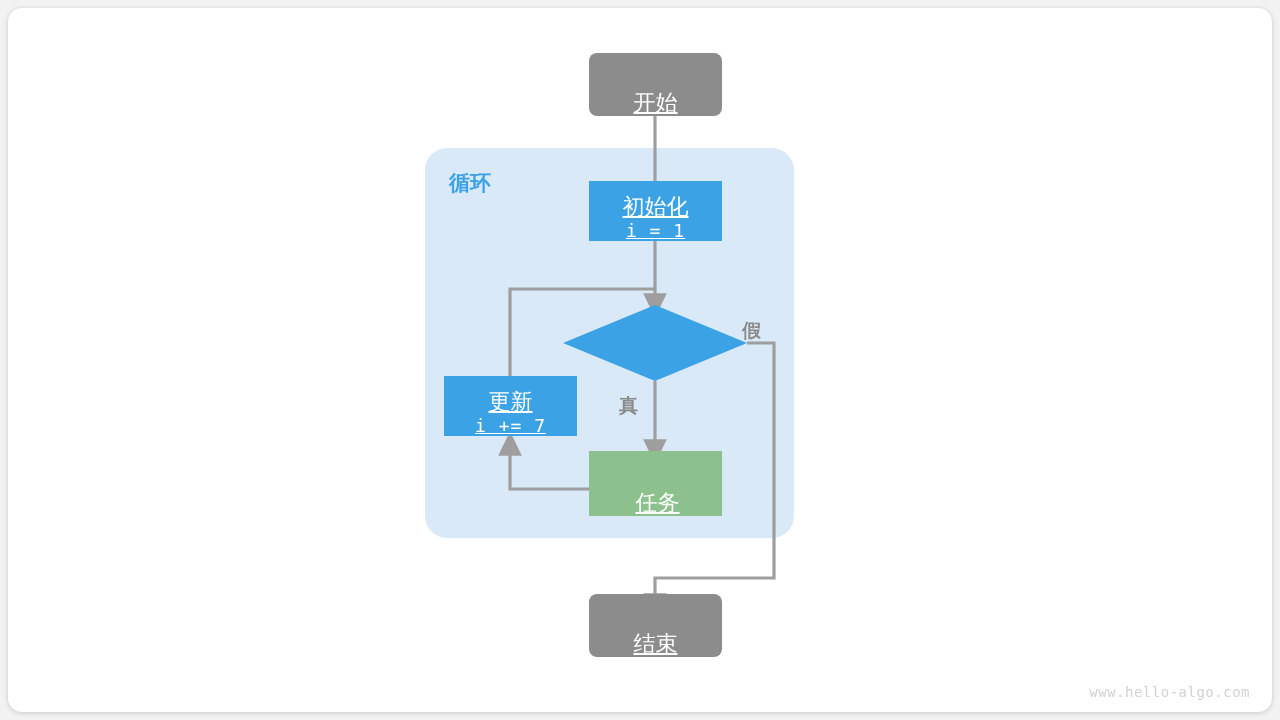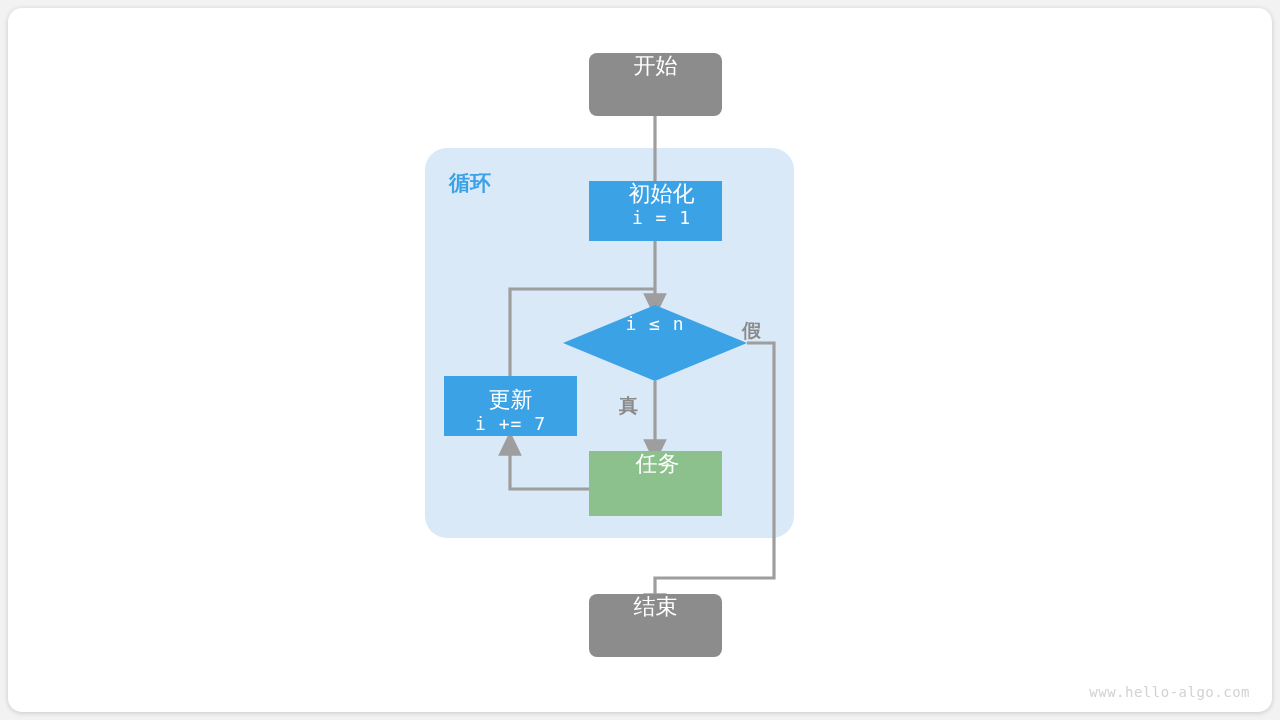--- a/index.html
+++ b/index.html
@@ -35,25 +35,26 @@
     left: 0;
     top: 0;
     width: 1264px;
     height: 704px;
   }
   .node-label {
     position: absolute;
     display: flex;
     flex-direction: column;
     align-items: center;
-    justify-content: flex-start;
+    justify-content: flex-end;
     color: #ffffff;
     text-align: center;
     pointer-events: none;
     line-height: 1.18;
+    text-decoration: underline;
   }
   .cjk {
     font-family: "DejaVu Sans", "Liberation Sans", sans-serif;
     font-size: 22px;
   }
   .mono {
     font-family: "DejaVu Sans Mono", "Liberation Mono", monospace;
     font-size: 18px;
     letter-spacing: 1px;
   }
@@ -121,30 +122,27 @@
 
       <rect x="581" y="586" width="133" height="63" rx="8" ry="8" fill="#8c8c8c"></rect>
     </svg>
 
     <div class="group-label" style="left:441px; top:161px;">循环</div>
 
     <div class="node-label" style="left:581px; top:45px; width:133px; height:63px;">
       <span class="cjk">开始</span>
     </div>
 
-    <div class="node-label" style="left:581px; top:173px; width:133px; height:60px;padding-left:6px;">
+    <div class="node-label" style="left:581px; top:173px; width:133px; height:60px;">
       <span class="cjk">初始化</span>
       <span class="mono">i = 1</span>
     </div>
 
-    <div class="node-label" style="left:555px; top:305px; width:184px; height:60px;">
-      <span class="mono">i ≤ n</span>
-    </div>
 
-    <div class="node-label" style="left:436px; top:368px; width:133px; height:60px;margin-top:11px;">
+    <div class="node-label" style="left:436px; top:368px; width:133px; height:60px;">
       <span class="cjk">更新</span>
       <span class="mono">i += 7</span>
     </div>
 
     <div class="node-label" style="left:581px; top:443px; width:137px; height:65px;">
       <span class="cjk">任务</span>
     </div>
 
     <div class="node-label" style="left:581px; top:586px; width:133px; height:63px;border-radius:30px;">
       <span class="cjk">结束</span>

